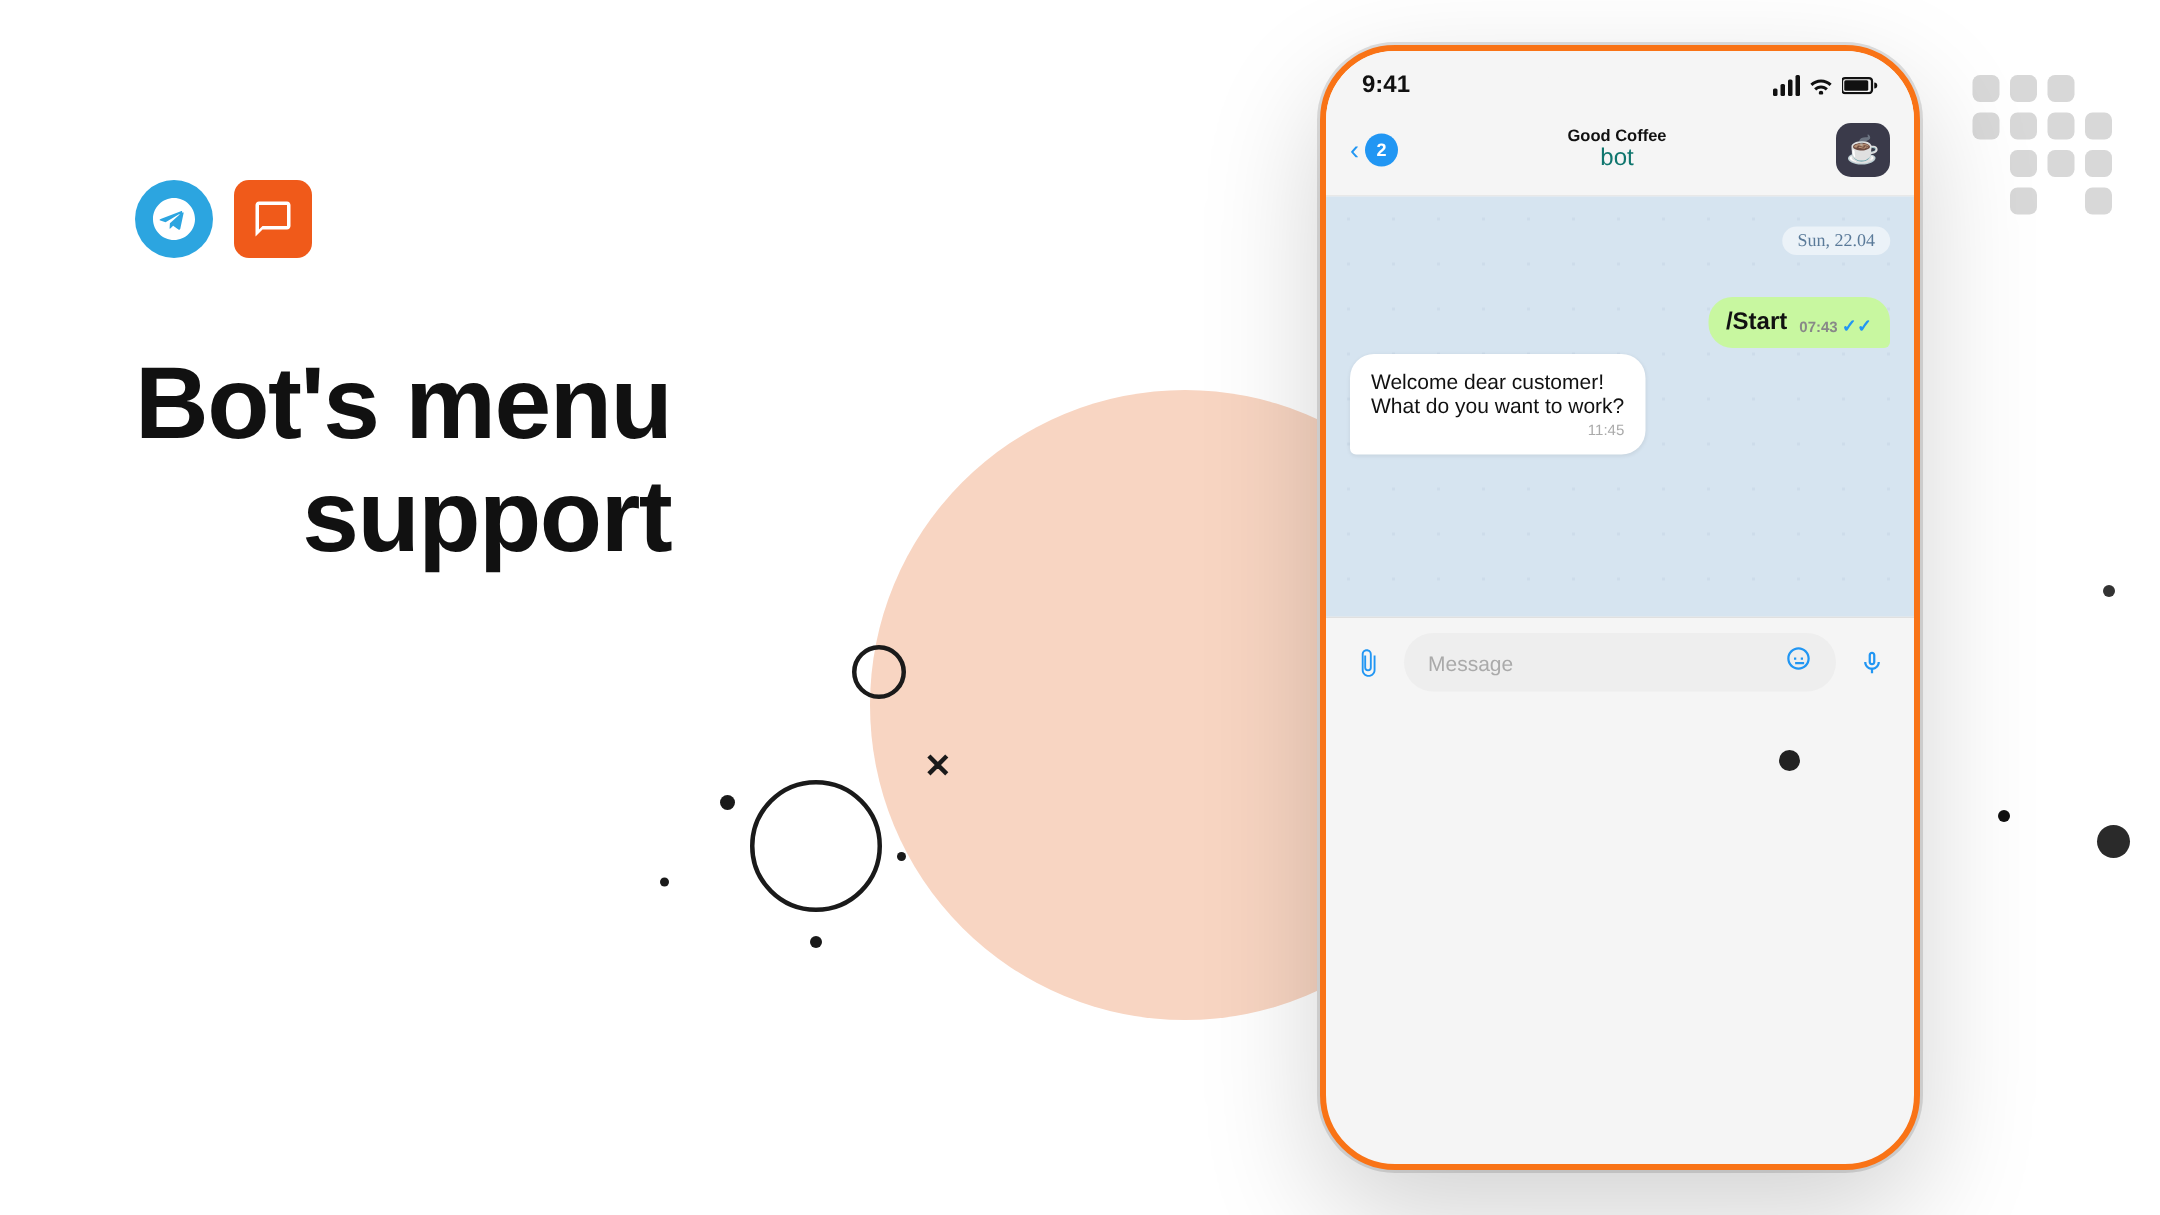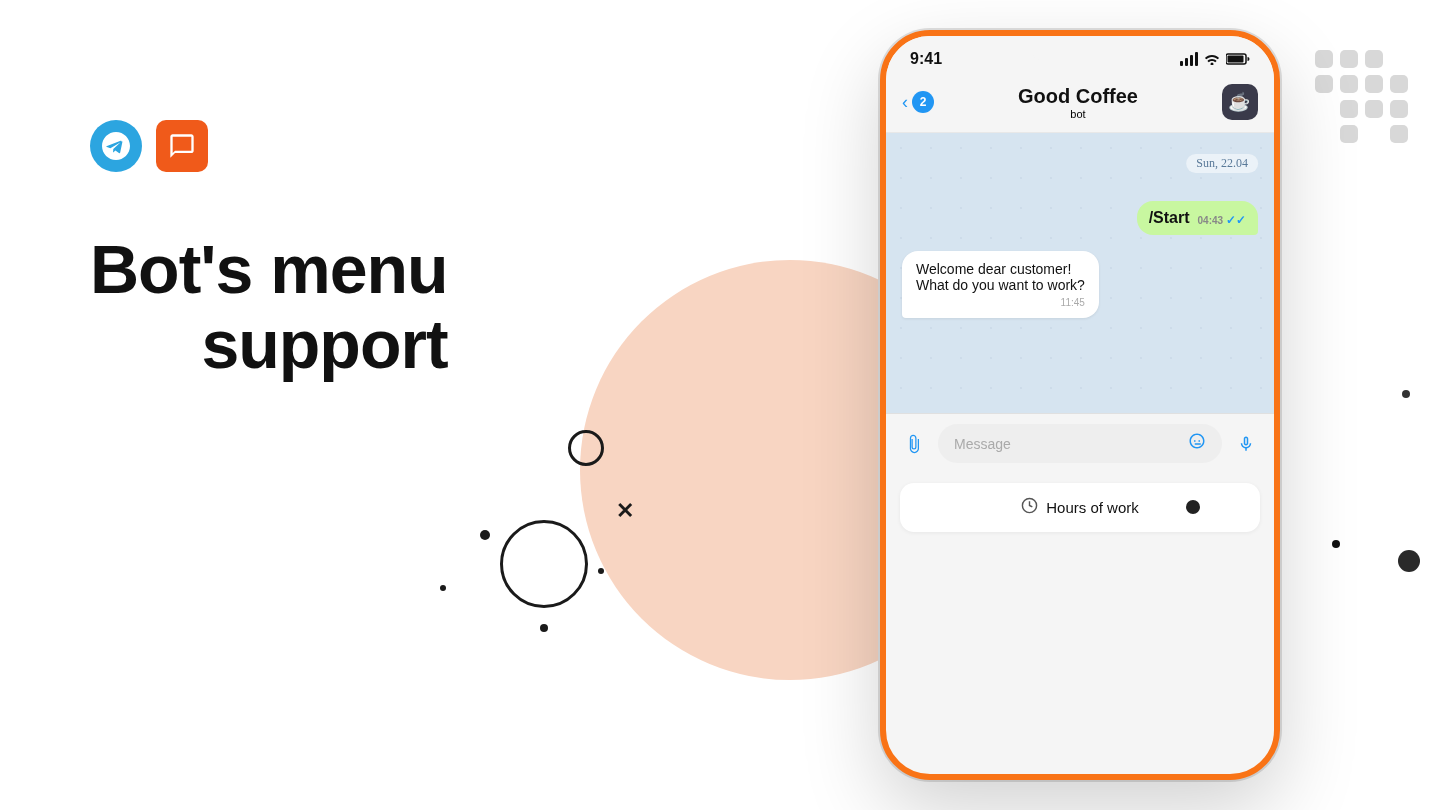--- a/index.html
+++ b/index.html
@@ -167,21 +167,21 @@
     }
 
     .phone {
       width: 400px;
       height: 750px;
       background: #f5f5f5;
       border-radius: 50px;
       box-shadow: 0 30px 80px rgba(0,0,0,0.18), 0 0 0 2px #e0e0e0;
       overflow: hidden;
       position: relative;
-      border: 6px solid #f97316;
+      border: 4px solid #f97316;
     }
 
     
     .status-bar {
       background: #f5f5f5;
       padding: 14px 24px 8px;
       display: flex;
       justify-content: space-between;
       align-items: center;
     }
@@ -242,28 +242,28 @@
       display: flex;
       align-items: center;
       justify-content: center;
     }
 
     .chat-title-block {
       text-align: center;
     }
 
     .chat-title {
-      font-size: 20px;
+      font-size: 11px;
       font-weight: 700;
       color: #111;
     }
 
     .chat-subtitle {
-      font-size: 11px;
-      color: #000000;
+      font-size: 16px;
+      color: #0f766e;
     }
 
     .chat-avatar {
       width: 36px;
       height: 36px;
       background: #3a3a4a;
       border-radius: 10px;
       display: flex;
       align-items: center;
       justify-content: center;
@@ -292,21 +292,21 @@
       padding: 2px 10px;
       border-radius: 10px;
       left: 50%;
       transform: translateX(-50%);
       position: relative;
     }
 
     .message-out {
       display: flex;
       justify-content: flex-end;
-      margin-bottom: 16px;
+      margin-bottom: 4px;
     }
 
     .bubble-out {
       background: #c8f7a0;
       border-radius: 16px 16px 4px 16px;
       padding: 8px 12px;
       max-width: 180px;
       font-size: 16px;
       font-weight: 600;
       color: #111;
@@ -530,21 +530,21 @@
 
     <div class="chat-messages">
       <div style="text-align:center; margin-bottom:14px;font-family:Liberation Serif, serif;">
         <span class="date-label">Sun, 22.04</span>
       </div>
 
       <div class="message-out">
         <div class="bubble-out">
           <span>/Start</span>
           <span class="bubble-time">
-            <span>04:43</span>
+            <span>07:43</span>
             <span class="double-check"> ✓✓</span>
           </span>
         </div>
       </div>
 
       <div class="message-in">
         <div class="bubble-in">
           <div>Welcome dear customer!</div>
           <div>What do you want to work?</div>
           <span class="bubble-in-time">11:45</span>
@@ -567,25 +567,16 @@
         </span>
       </div>
       <div class="mic-btn">
         <svg width="18" height="18" viewBox="0 0 24 24" fill="#2196F3">
           <path d="M12 14c1.66 0 3-1.34 3-3V5c0-1.66-1.34-3-3-3S9 3.34 9 5v6c0 1.66 1.34 3 3 3zm-1-9c0-.55.45-1 1-1s1 .45 1 1v6c0 .55-.45 1-1 1s-1-.45-1-1V5zm6 6c0 2.76-2.24 5-5 5s-5-2.24-5-5H5c0 3.53 2.61 6.43 6 6.92V21h2v-3.08c3.39-.49 6-3.39 6-6.92h-2z"></path>
         </svg>
       </div>
     </div>
 
     <div class="bot-menu">
-      <div class="bot-menu-btn">
-        <span class="menu-icon">
-          <svg width="17" height="17" viewBox="0 0 24 24" fill="none" stroke="#555" stroke-width="2">
-            <circle cx="12" cy="12" r="10"></circle>
-            <polyline points="12 6 12 12 16 14"></polyline>
-          </svg>
-        </span>
-        <span>Hours of work</span>
-      </div>
     </div>
 
   </div>
 </div>
 
 </body></html>

